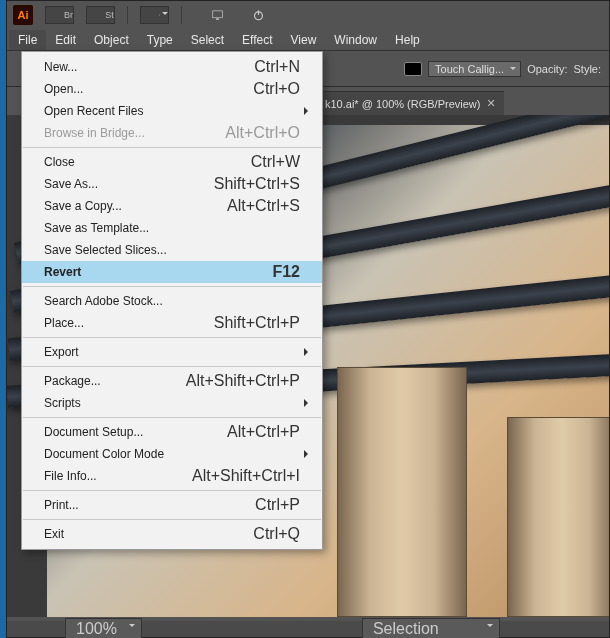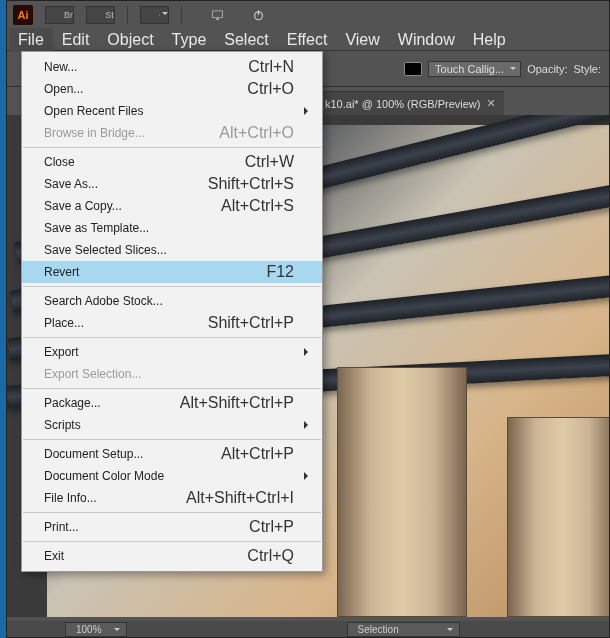--- a/index.html
+++ b/index.html
@@ -2,47 +2,47 @@
 <html><head>
 <meta charset="utf-8">
 <style>
   * { box-sizing: border-box; margin: 0; padding: 0; font-family: "Segoe UI", Tahoma, sans-serif; }
   body { background:#1a6aa8; width:610px; height:638px; overflow:hidden; position:relative; }
   .app-window { position:absolute; left:6px; top:0; width:604px; height:638px; background:#535353; border:1px solid #222; }
   .titlebar { height:28px; background:#535353; display:flex; align-items:center; padding:0 6px; gap:12px; }
   .ai-logo { width:20px; height:20px; background:#2a0a00; color:#ff7c00; font-size:11px; font-weight:bold; display:flex; align-items:center; justify-content:center; border-radius:2px; }
   .tb-btn { width:29px; height:18px; background:#454545; color:#bbb; font-size:9px; display:flex; align-items:center; justify-content:center; border:1px solid #333;padding-left:18px; }
   .tb-sep { width:1px; height:18px; background:#3a3a3a; }
-  .menubar { height:22px; background:#535353; display:flex; align-items:center; padding:0 2px; color:#e8e8e8; font-size:16px; border-bottom:1px solid #333; }
+  .menubar { height:22px; background:#535353; display:flex; align-items:center; padding:0 2px; color:#e8e8e8; font-size:12px; border-bottom:1px solid #333; }
   .menu-item { padding:3px 9px; cursor:default; }
   .menu-item.open { background:#4a4a4a; }
   .controlbar { height:36px; background:#535353; border-bottom:1px solid #2d2d2d; display:flex; align-items:center; justify-content:flex-end; padding:0 8px; gap:6px; color:#ddd; font-size:11px; }
   .swatch { width:18px; height:14px; background:#000; border:1px solid #888; border-radius:2px; }
   .combo { background:#6a6a6a; border:1px solid #333; padding:1px 16px 1px 6px; font-size:11px; color:#ddd; position:relative; }
   .combo::after { content:""; position:absolute; right:4px; top:5px; border:3px solid transparent; border-top-color:#ccc; }
   .tabbar { height:28px; background:#535353; display:flex; align-items:flex-end; padding-left:310px; }
   .doctab { background:#454545; color:#ddd; font-size:11px; padding:5px 8px; display:flex; align-items:center; gap:6px; border-top:1px solid #333; }
   .doctab .x { color:#bbb; font-size:11px; }
   .canvas-area { position:absolute; left:0; right:0; top:114px; bottom:20px; background:#3a3a3a; overflow:hidden; }
   .photo { position:absolute; left:40px; top:10px; right:0; bottom:0; background:
     linear-gradient(135deg,#2b2f36 0%,#3a4048 20%,#c9c3b4 45%,#d8b58a 70%,#b98f60 100%); }
   .beam { position:absolute; left:-40px; right:-40px; height:22px; background:linear-gradient(#1d2127,#3c424c,#1d2127); box-shadow:0 4px 6px rgba(0,0,0,.4); }
   .pillar { position:absolute; bottom:0; width:130px; height:250px; background:linear-gradient(90deg,#7a6650,#cbb493,#e0cba9,#cbb493,#7a6650); border:1px solid #5a4a38; }
-  .statusbar { position:absolute; left:0; right:0; bottom:0; height:16px; background:#4a4a4a; display:flex; align-items:center; color:#ccc; font-size:10px; }
+  .statusbar { position:absolute; left:0; right:0; bottom:0; height:16px; background:#4a4a4a; display:flex; align-items:center; color:#ccc; font-size:16px; }
   .zoom-box { margin-left:58px; background:#5a5a5a; padding:1px 24px 1px 10px; border:1px solid #333; position:relative; }
   .zoom-box::after { content:""; position:absolute; right:6px; top:5px; border:3px solid transparent; border-top-color:#ccc; }
   .sel-box { margin-left:220px; background:#5a5a5a; padding:1px 60px 1px 10px; border:1px solid #333; position:relative; }
   .sel-box::after { content:""; position:absolute; right:6px; top:5px; border:3px solid transparent; border-top-color:#ccc; }
 
   .dropdown { position:absolute; left:14px; top:50px; width:302px; background:#f2f2f2; border:1px solid #9a9a9a; box-shadow:3px 3px 8px rgba(0,0,0,.35); padding:4px 0; font-size:12px; color:#222; }
-  .dd-item { display:flex; align-items:center; padding:3px 28px 3px 22px; height:22px; position:relative; }
+  .dd-item { display:flex; align-items:center; padding:3px 22px 3px 22px; height:22px; position:relative; }
   .dd-item .lbl { flex:1; }
   .dd-item .sc { color:#333; font-size:16px; }
   .dd-item.disabled .lbl, .dd-item.disabled .sc { color:#9a9a9a; }
-  .dd-item.highlight { background:#a8d8f0; }
+  .dd-item.highlight { background:#a8d8f0;font-weight:bold; }
   .dd-item.submenu::after { content:""; position:absolute; right:10px; top:7px; border:4px solid transparent; border-left-color:#333; }
   .dd-sep { height:1px; background:#c8c8c8; margin:3px 1px; }
 </style>
 </head>
 <body>
 
 <div class="app-window">
 
   <div class="titlebar">
     <div class="ai-logo">Ai</div>
@@ -159,23 +159,20 @@
         <span class="lbl">Search Adobe Stock...</span>
       </div>
       <div class="dd-item">
         <span class="lbl">Place...</span>
         <span class="sc">Shift+Ctrl+P</span>
       </div>
       <div class="dd-sep"></div>
       <div class="dd-item submenu">
         <span class="lbl">Export</span>
       </div>
-      <div class="dd-item disabled">
-        <span class="lbl">Export Selection...</span>
-      </div>
       <div class="dd-sep"></div>
       <div class="dd-item">
         <span class="lbl">Package...</span>
         <span class="sc">Alt+Shift+Ctrl+P</span>
       </div>
       <div class="dd-item submenu">
         <span class="lbl">Scripts</span>
       </div>
       <div class="dd-sep"></div>
       <div class="dd-item">

